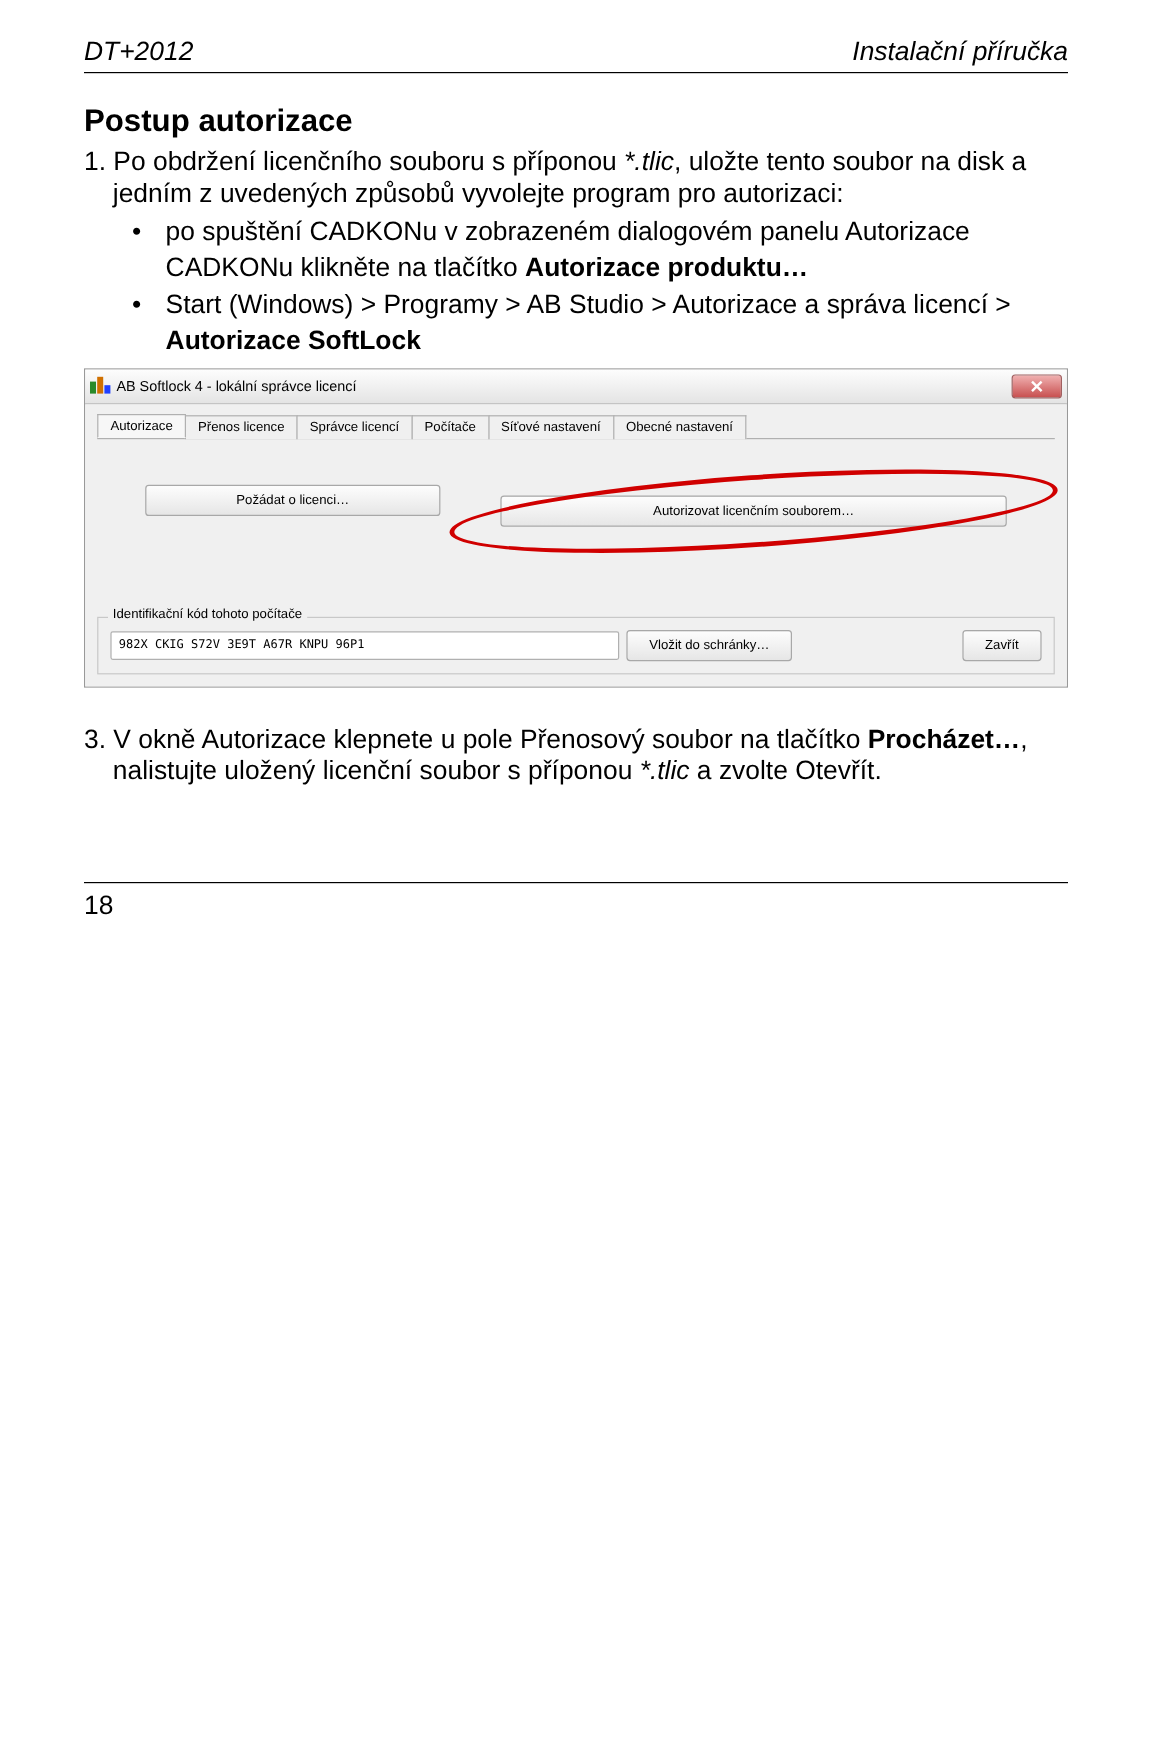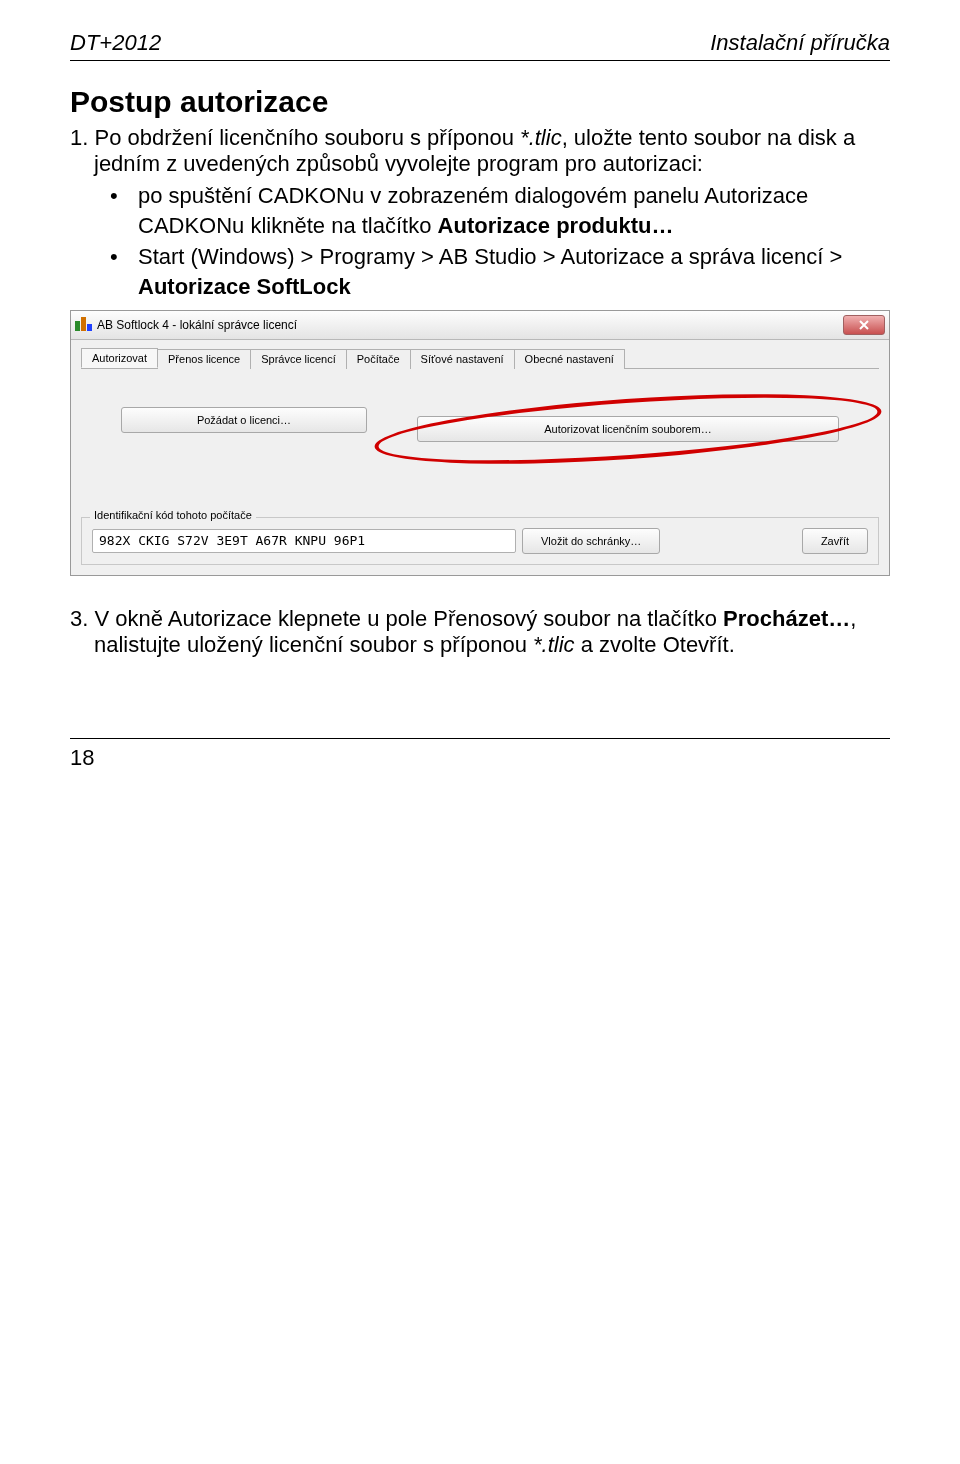--- a/index.html
+++ b/index.html
@@ -1,19 +1,19 @@
 <!DOCTYPE html>
 <html><head>
 <meta charset="utf-8">
 <style>
   html,body{margin:0;padding:0;background:#fff;font-family:Arial,Helvetica,sans-serif;color:#000}
   .page{width:960px;min-height:1464px;margin:0 auto;padding:30px 70px 20px 70px;box-sizing:border-box;position:relative}
   .hdr{display:flex;justify-content:space-between;font-style:italic;font-size:22px}
   .hr{border:0;border-top:1.5px solid #000;margin:4px 0 22px 0}
-  .h1{font-size:30px;font-weight:bold;margin:24px 0 6px 0}
+  .h1{font-size:26px;font-weight:bold;margin:24px 0 6px 0}
   .n1{font-size:22px;margin:4px 0 4px 24px;text-indent:-24px}
   .bul{list-style:none;padding:0;margin:0 0 0 40px}
   .bul li{font-size:22px;position:relative;padding-left:28px;margin:2px 0;line-height:1.35}
   .bul li::before{content:"•";position:absolute;left:0;top:0;font-size:22px}
   .soft{font-weight:bold}
   .italic{font-style:italic}
   .fig{margin:8px 0 30px 0;border:1px solid #999;background:#f4f4f4;padding:0;font-family:"Segoe UI",Tahoma,sans-serif;font-size:11px;color:#000}
   .titlebar{background:linear-gradient(#fdfdfd,#e4e4e4);border-bottom:1px solid #b8b8b8;display:flex;align-items:center;padding:2px 4px;height:24px}
   .tb-icon{width:16px;height:16px;margin-right:6px;position:relative}
   .tb-icon span{position:absolute;display:block}
@@ -27,21 +27,21 @@
   .tabs{display:flex;border-bottom:1px solid #b0b0b0;margin-bottom:18px}
   .tab{background:#f0f0f0;border:1px solid #b0b0b0;border-bottom:none;padding:3px 10px;margin-right:-1px;font-size:11px;position:relative;top:1px}
   .tab.active{background:#f7f7f7;border-bottom:1px solid #f7f7f7;top:0;z-index:2}
   .mid{padding:20px 40px 60px 40px;display:flex;flex-direction:row;gap:50px}
   .btn{background:linear-gradient(#fdfdfd,#e6e6e6);border:1px solid #a8a8a8;border-radius:3px;height:24px;width:420px;margin:0 auto;display:flex;align-items:center;justify-content:center;font-size:11px}
   .ellipse-wrap{position:relative;height:44px;display:flex;align-items:center;justify-content:center}
   .ellipse{position:absolute;left:50%;top:50%;transform:translate(-50%,-50%) rotate(-4deg);width:500px;height:52px;border:4px solid #d00000;border-radius:50%;pointer-events:none}
   .group{border:1px solid #c8c8c8;margin-top:6px;padding:10px 10px;position:relative}
   .group>.legend{position:absolute;top:-9px;left:8px;background:#f0f0f0;padding:0 4px;font-size:11px}
   .row{display:flex;align-items:center;gap:6px}
-  .txt{background:#fff;border:1px solid #b0b0b0;border-radius:2px;height:22px;flex:0 0 410px;padding:0 6px;font-family:monospace;font-size:13px;display:flex;align-items:center}
+  .txt{background:#fff;border:1px solid #b0b0b0;border-radius:2px;height:22px;flex:0 0 410px;padding:0 6px;font-family:monospace;font-size:10px;display:flex;align-items:center}
   .btn2{background:linear-gradient(#fdfdfd,#e6e6e6);border:1px solid #a8a8a8;border-radius:3px;height:24px;padding:0 18px;display:flex;align-items:center;justify-content:center;font-size:11px}
   .footer{border-top:1.5px solid #000;margin-top:80px;text-align:left;font-size:22px;padding-top:6px}
   .spacer{flex:1}
 </style>
 </head>
 <body>
 
 <div class="page">
 
   <div class="hdr">
@@ -75,21 +75,21 @@
         </div>
       <div class="tb-title">AB Softlock 4  -  lokální správce licencí</div>
       <div class="tb-close">
         <svg viewBox="0 0 12 12">
             <path d="M2 2 L10 10 M10 2 L2 10" stroke="#fff" stroke-width="2"></path>
           </svg>
       </div>
     </div>
     <div class="dlg-body">
       <div class="tabs">
-        <div class="tab active">Autorizovat</div>
+        <div class="tab active">Autorizace</div>
         <div class="tab">Přenos licence</div>
         <div class="tab">Správce licencí</div>
         <div class="tab">Počítače</div>
         <div class="tab">Síťové nastavení</div>
         <div class="tab">Obecné nastavení</div>
       </div>
 
       <div class="mid">
         <div class="btn">Požádat o licenci…</div>
         <div class="ellipse-wrap">

